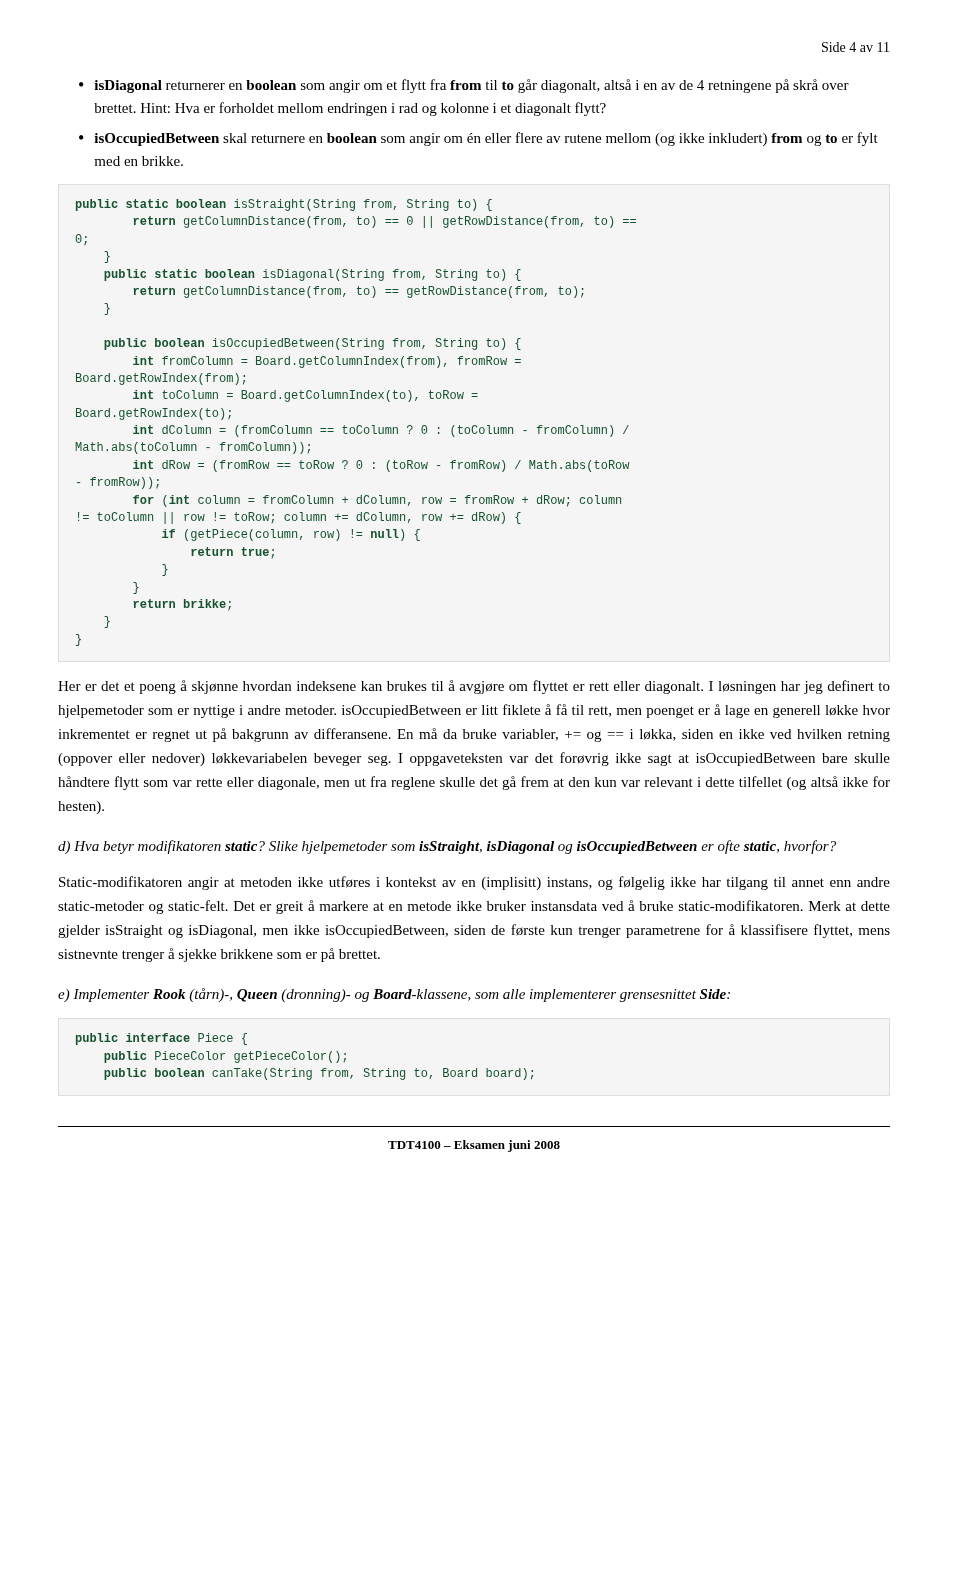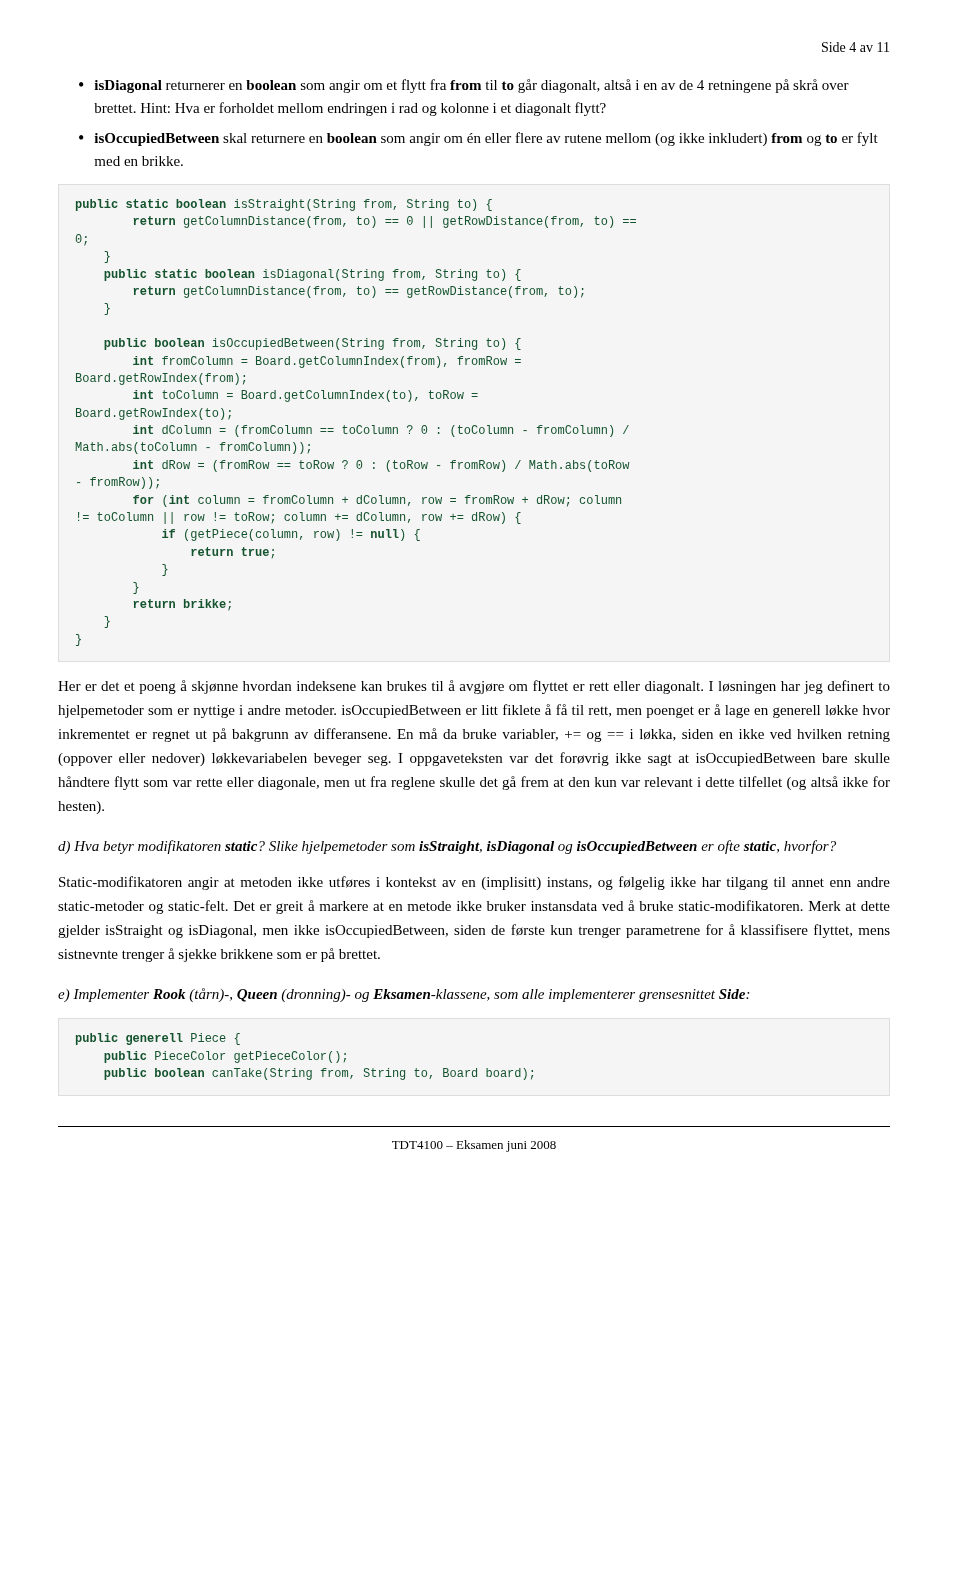--- a/index.html
+++ b/index.html
@@ -61,20 +61,21 @@
       margin-bottom: 6px;
       line-height: 1.6;
       font-style: italic;
     }
     .page-footer {
       text-align: center;
       font-size: 13px;
       margin-top: 30px;
       padding-top: 10px;
       border-top: 1px solid #000;
+      font-weight: bold;
     }
     b { font-weight: bold; }
   </style>
 </head>
 <body>
 
 <div class="page-container">
 
   <div class="page-header">
     <span>Side 4 av 11</span>
@@ -131,24 +132,24 @@
     d) Hva betyr modifikatoren <b>static</b>? Slike hjelpemetoder som <b>isStraight</b>, <b>isDiagonal</b> og <b>isOccupiedBetween</b> er ofte <b>static</b>, hvorfor?
   </div>
 
   <div class="prose-section">
     <span>
       Static-modifikatoren angir at metoden ikke utføres i kontekst av en (implisitt) instans, og følgelig ikke har tilgang til annet enn andre static-metoder og static-felt. Det er greit å markere at en metode ikke bruker instansdata ved å bruke static-modifikatoren. Merk at dette gjelder isStraight og isDiagonal, men ikke isOccupiedBetween, siden de første kun trenger parametrene for å klassifisere flyttet, mens sistnevnte trenger å sjekke brikkene som er på brettet.
     </span>
   </div>
 
   <div class="section-label">
-    e) Implementer <b>Rook</b> (tårn)-, <b>Queen</b> (dronning)- og <b>Eksamen</b>-klassene, som alle implementerer grensesnittet <b>Side</b>:
+    e) Implementer <b>Rook</b> (tårn)-, <b>Queen</b> (dronning)- og <b>Board</b>-klassene, som alle implementerer grensesnittet <b>Side</b>:
   </div>
 
-  <div class="code-block"><span class="kw">public</span> <span class="kw">generell</span> Piece {
+  <div class="code-block"><span class="kw">public</span> <span class="kw">interface</span> Piece {
     <span class="kw">public</span> PieceColor getPieceColor();
     <span class="kw">public</span> <span class="kw">boolean</span> canTake(String from, String to, Board board);</div>
 
   <div class="page-footer">
     <span>TDT4100 – Eksamen juni 2008</span>
   </div>
 
 </div>
 
 </body></html>

